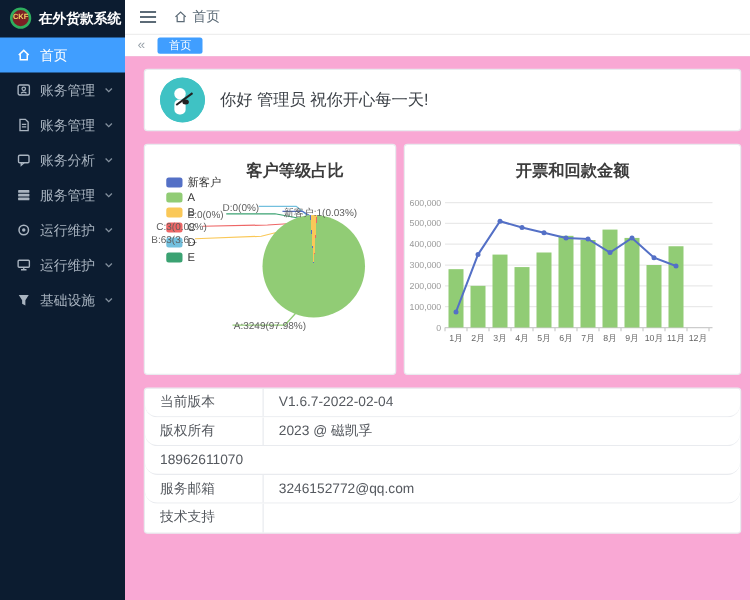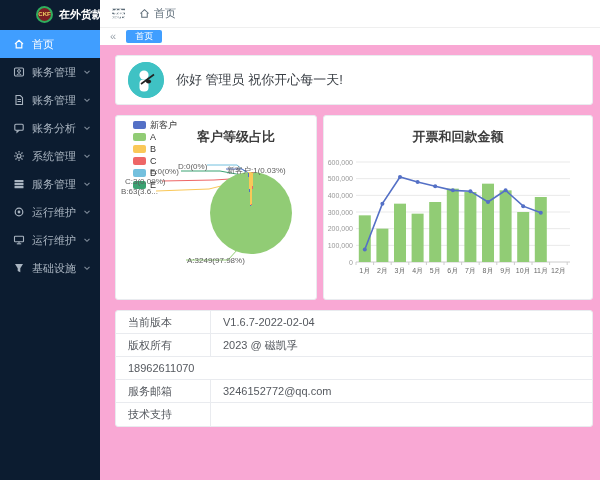--- a/index.html
+++ b/index.html
@@ -1,21 +1,21 @@
 <!DOCTYPE html>
 <html><head>
 <meta charset="utf-8">
 <style>
   * { margin:0; padding:0; box-sizing:border-box; }
   html,body { width:600px; height:480px; font-family:"Liberation Sans","DejaVu Sans",sans-serif; }
   .app { position:relative; width:600px; height:480px; background:#f0f2f5; overflow:hidden; }
 
   
   .sidebar { position:absolute; left:0; top:0; width:100px; height:480px; background:#0c1c30; z-index:5; }
-  .logo-row { display:flex; align-items:center; height:28px; padding-left:8px;margin-left:28px; }
+  .logo-row { display:flex; align-items:center; height:28px; padding-left:8px; }
   .logo-circle { width:17px; height:17px; border-radius:50%; background:#7c1f24; border:2px solid #2fae5e;
                  color:#f0d264; font-size:6px; font-weight:bold; display:flex; align-items:center; justify-content:center; flex:none;}
   .logo-title { color:#fff; font-weight:bold; font-size:11px; margin-left:6px; white-space:nowrap; }
   .menu { margin-top:2px; }
   .menu-item { position:relative; height:28px; display:flex; align-items:center; padding-left:13px;
                color:#a9b4c0; font-size:11px; cursor:pointer; }
   .menu-item .mi-label { margin-left:7px; white-space:nowrap; }
   .menu-item .chev { position:absolute; right:9px; top:50%; margin-top:-4px; opacity:.75; }
   .menu-item.active { background:#409eff; color:#fff; }
   .menu-item svg { flex:none; }
@@ -39,31 +39,31 @@
   .avatar { width:36px; height:36px; border-radius:50%; background:#3fc2c4; flex:none; display:flex; align-items:center; justify-content:center; overflow:hidden;}
   .greeting { margin-left:12px; font-size:13px; color:#3a3f45; }
 
   .charts-row { display:flex; gap:6px; height:185px; }
   .chart-card { position:relative; overflow:hidden; }
   .pie-card { width:202px; flex:none; }
   .bar-card { flex:1; }
   .chart-title { position:absolute; top:12px; left:0; right:0; text-align:center; font-size:13px; font-weight:bold; color:#3c3c3c; }
   .pie-card .chart-title { left:60px; right:20px; }
 
-  .legend { position:absolute; left:17px; top:3px; }
+  .legend { position:absolute; left:17px; top:24px; }
   .legend-item { display:flex; align-items:center; height:12px; margin-bottom:0; cursor:pointer; }
   .legend-swatch { width:13px; height:8px; border-radius:2px; flex:none; }
   .legend-label { font-size:9px; color:#333; margin-left:4px; }
 
   .pie { position:absolute; left:94px; top:56px; width:82px; height:82px; border-radius:50%; }
   .callout { position:absolute; font-size:8px; color:#5e5e5e; white-space:nowrap; }
   .pie-lines { position:absolute; left:0; top:0; width:202px; height:185px; pointer-events:none; }
 
   .info-card { margin-top:10px; }
-  .info-row { display:flex; height:23px; line-height:22px; border-bottom:1px solid #e9ebef; font-size:11px; color:#55595f; }
+  .info-row { display:flex; height:23px; line-height:22px; border-bottom:1px solid #e9ebef; font-size:11px; color:#55595f;border-radius:10px; }
   .info-row:last-child { border-bottom:none; }
   .info-label { width:95px; flex:none; padding-left:12px; border-right:1px solid #e9ebef; }
   .info-value { padding-left:12px; }
 
   svg text { font-family:"Liberation Sans","DejaVu Sans",sans-serif; }
 </style>
 </head>
 <body>
 
 <div class="app">
@@ -101,39 +101,20 @@
           <svg class="chev" width="8" height="8" viewBox="0 0 8 8">
             <path d="M1.5 2.8 L4 5.3 L6.5 2.8" fill="none" stroke="currentColor" stroke-width="1.1"></path>
           </svg>
         </div>
         <div class="menu-item">
           <svg width="12" height="12" viewBox="0 0 12 12">
             <rect x="1.8" y="2.2" width="8.4" height="6" rx="1" fill="none" stroke="currentColor" stroke-width="1.1"></rect>
             <path d="M4 8.2 L4 10.2 L6.3 8.2" fill="none" stroke="currentColor" stroke-width="1.1"></path>
           </svg>
           <span class="mi-label">账务分析</span>
-          <svg class="chev" width="8" height="8" viewBox="0 0 8 8">
-            <path d="M1.5 2.8 L4 5.3 L6.5 2.8" fill="none" stroke="currentColor" stroke-width="1.1"></path>
-          </svg>
-        </div>
-        <div class="menu-item">
-          <svg width="12" height="12" viewBox="0 0 12 12">
-            <circle cx="6" cy="6" r="2" fill="none" stroke="currentColor" stroke-width="1.1"></circle>
-            <g stroke="currentColor" stroke-width="1.2">
-              <line x1="6" y1="1" x2="6" y2="2.6"></line>
-              <line x1="6" y1="9.4" x2="6" y2="11"></line>
-              <line x1="1" y1="6" x2="2.6" y2="6"></line>
-              <line x1="9.4" y1="6" x2="11" y2="6"></line>
-              <line x1="2.5" y1="2.5" x2="3.6" y2="3.6"></line>
-              <line x1="8.4" y1="8.4" x2="9.5" y2="9.5"></line>
-              <line x1="9.5" y1="2.5" x2="8.4" y2="3.6"></line>
-              <line x1="3.6" y1="8.4" x2="2.5" y2="9.5"></line>
-            </g>
-          </svg>
-          <span class="mi-label">系统管理</span>
           <svg class="chev" width="8" height="8" viewBox="0 0 8 8">
             <path d="M1.5 2.8 L4 5.3 L6.5 2.8" fill="none" stroke="currentColor" stroke-width="1.1"></path>
           </svg>
         </div>
         <div class="menu-item">
           <svg width="12" height="12" viewBox="0 0 12 12">
             <g fill="currentColor">
               <rect x="1.5" y="2" width="9" height="2.2" rx="0.5"></rect>
               <rect x="1.5" y="5" width="9" height="2.2" rx="0.5"></rect>
               <rect x="1.5" y="8" width="9" height="2.2" rx="0.5"></rect>

